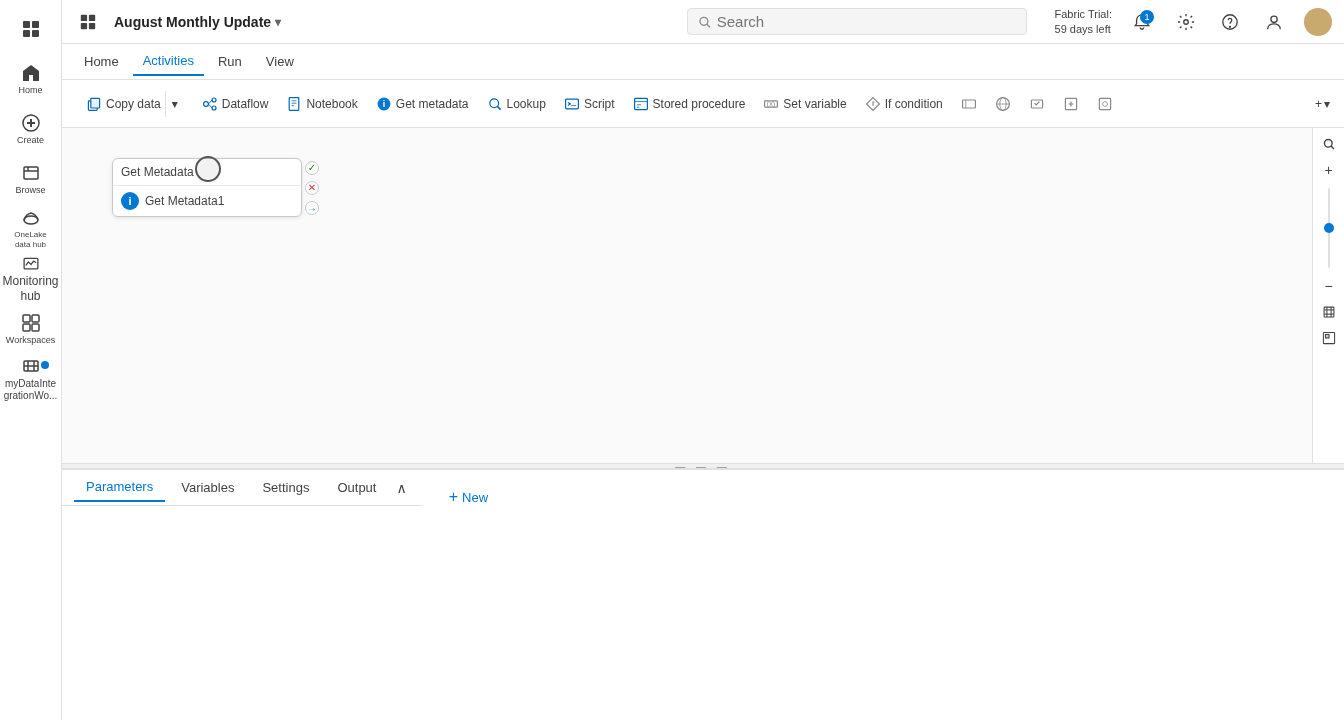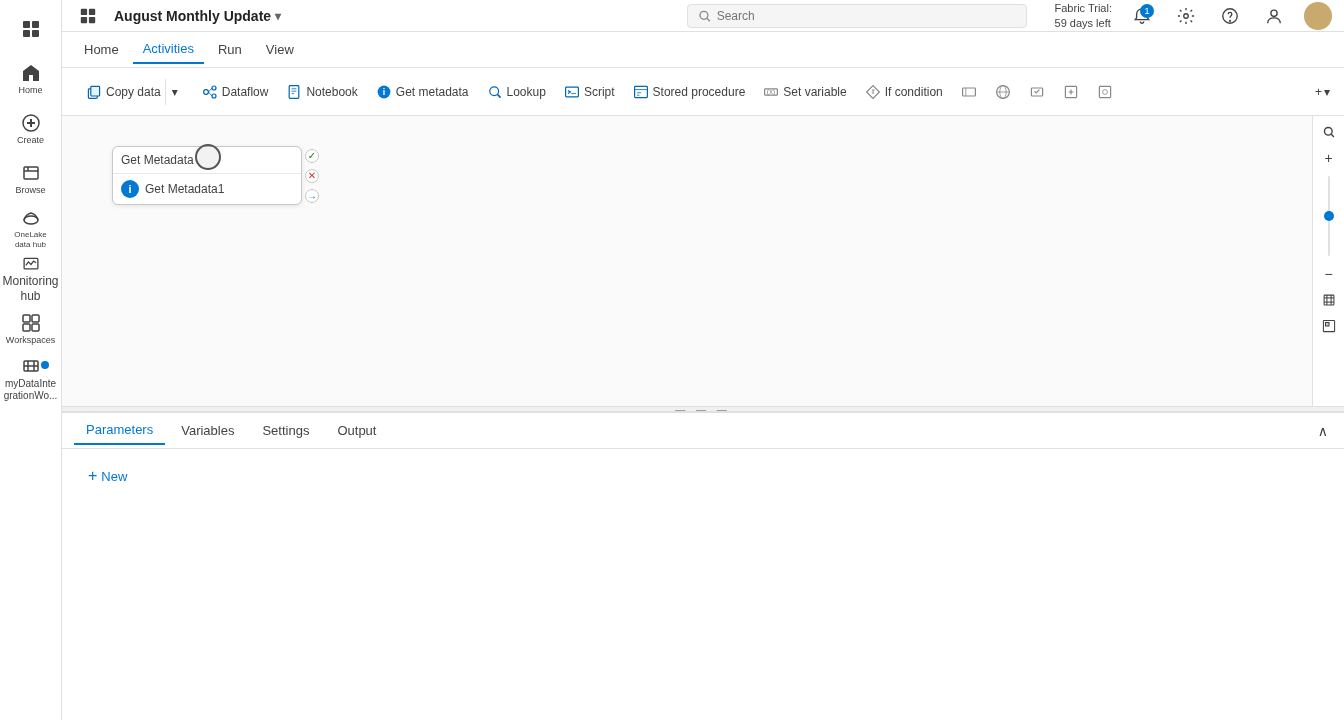--- a/index.html
+++ b/index.html
@@ -61,21 +61,21 @@
     
     .main {
       flex: 1;
       display: flex;
       flex-direction: column;
       overflow: hidden;
     }
 
     
     .topbar {
-      height: 32px;
+      height: 44px;
       display: flex;
       align-items: center;
       padding: 9px 12px;
       border-bottom: 1px solid #e0e0e0;
       gap: 12px;
     }
     .topbar-title {
       font-size: 14px;
       font-weight: 600;
       color: #242424;
@@ -90,21 +90,21 @@
       border: 1px solid #e0e0e0;
       border-radius: 4px;
       padding: 4px 10px;
       width: 340px;
       gap: 6px;
       color: #888;
       cursor: text;
     }
     .topbar-search input {
       border: none; background: transparent; outline: none;
-      font-size: 12px; color: #424242; width: 100%;
+      font-size: 15px; color: #424242; width: 100%;
     }
 
     .topbar-right {
       display: flex; align-items: center; gap: 16px; margin-left: 16px;
     }
     .fabric-trial {
       font-size: 11px; color: #424242; line-height: 1.3;
     }
     .topbar-icon-btn {
       width: 28px; height: 28px;
@@ -280,25 +280,25 @@
       cursor: pointer;
     }
     .right-panel-icon {
       width: 24px; height: 24px;
       display: flex; align-items: center; justify-content: center;
       cursor: pointer; color: #424242; border-radius: 3px; font-size: 13px;
     }
 
     
     .bottom-panel {
-      height: 308px;
+      height: 251px;
       border-top: 1px solid #e0e0e0;
       background: #fff;
       display: flex;
-      flex-direction: column;
+      flex-direction: row;
     }
     .bottom-panel-header {
       height: 36px;
       display: flex;
       align-items: center;
       padding: 0 12px;
       border-bottom: 1px solid #e0e0e0;
       gap: 4px;
     }
     .bottom-panel-tab {

